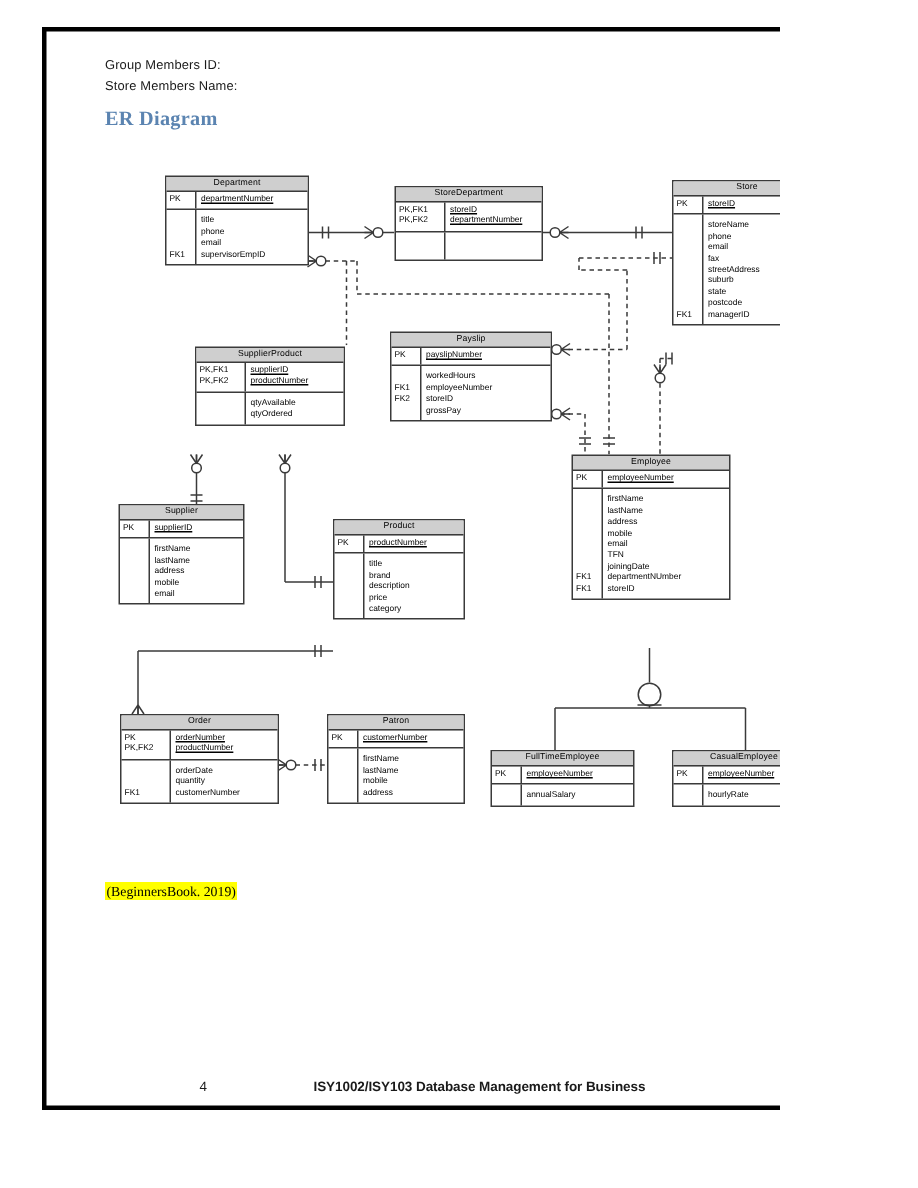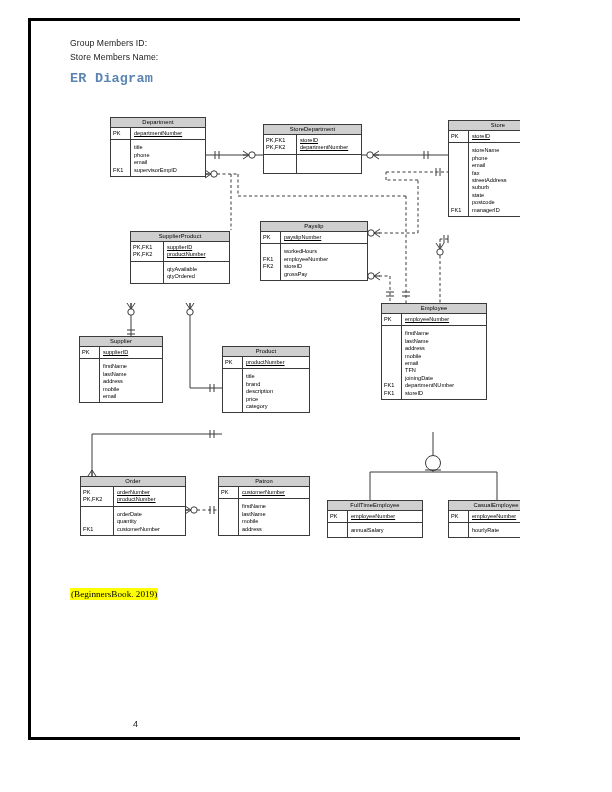--- a/index.html
+++ b/index.html
@@ -43,21 +43,21 @@
     letter-spacing: 0.1px;
     white-space: nowrap;
   }
   .hdr-1 { top: 38px; }
   .hdr-2 { top: 52px; }
 
   .er-title {
     position: absolute;
     left: 70px;
     top: 71px;
-    font-family: Liberation Mono, monospace;
+    font-family: Liberation Serif, serif;
     font-size: 13.5px;
     font-weight: bold;
     color: #5b84b1;
     letter-spacing: 0.2px;
   }
 
   
   .citation {
     position: absolute;
     left: 70px;
@@ -568,14 +568,15 @@
           <div class="row">hourlyRate</div>
         </div>
       </div>
     </div>
 
   </div>
 
   <div class="citation">(BeginnersBook. 2019)</div>
 
   <div class="footer-pageno">4</div>
+  <div class="footer-title">ISY1002/ISY103 Database Management for Business</div>
 
 </div>
 
 </body></html>

